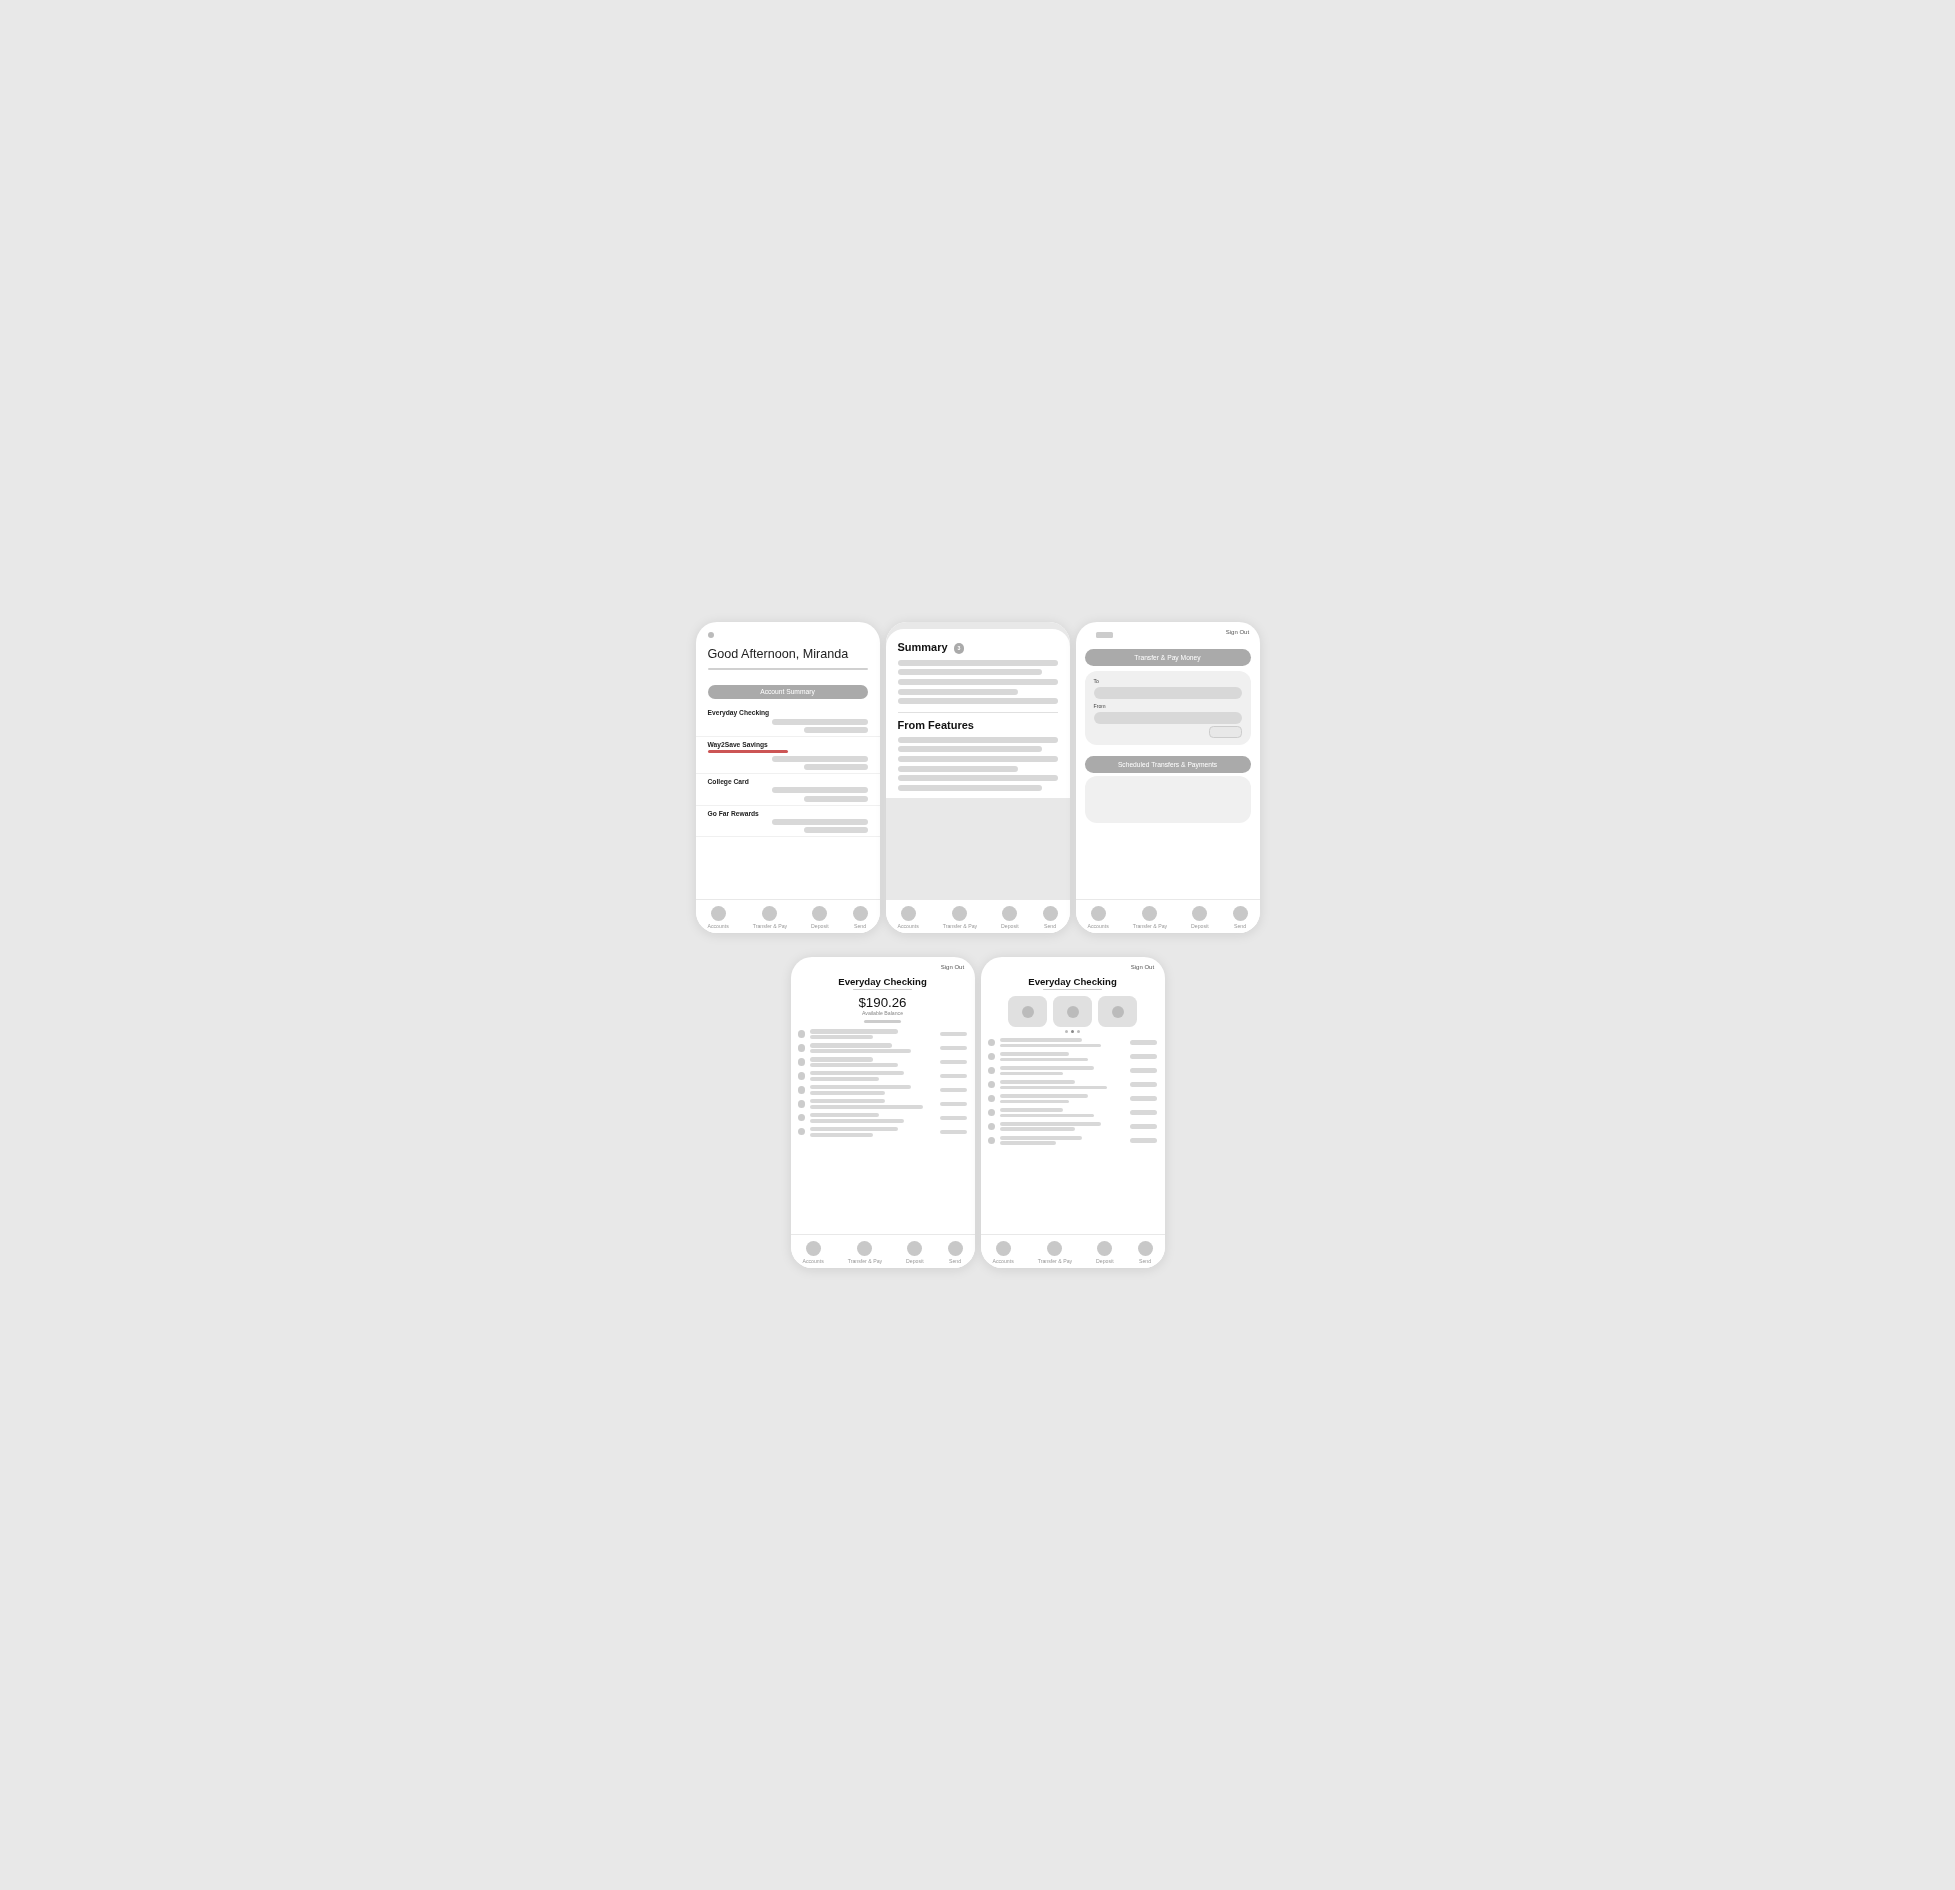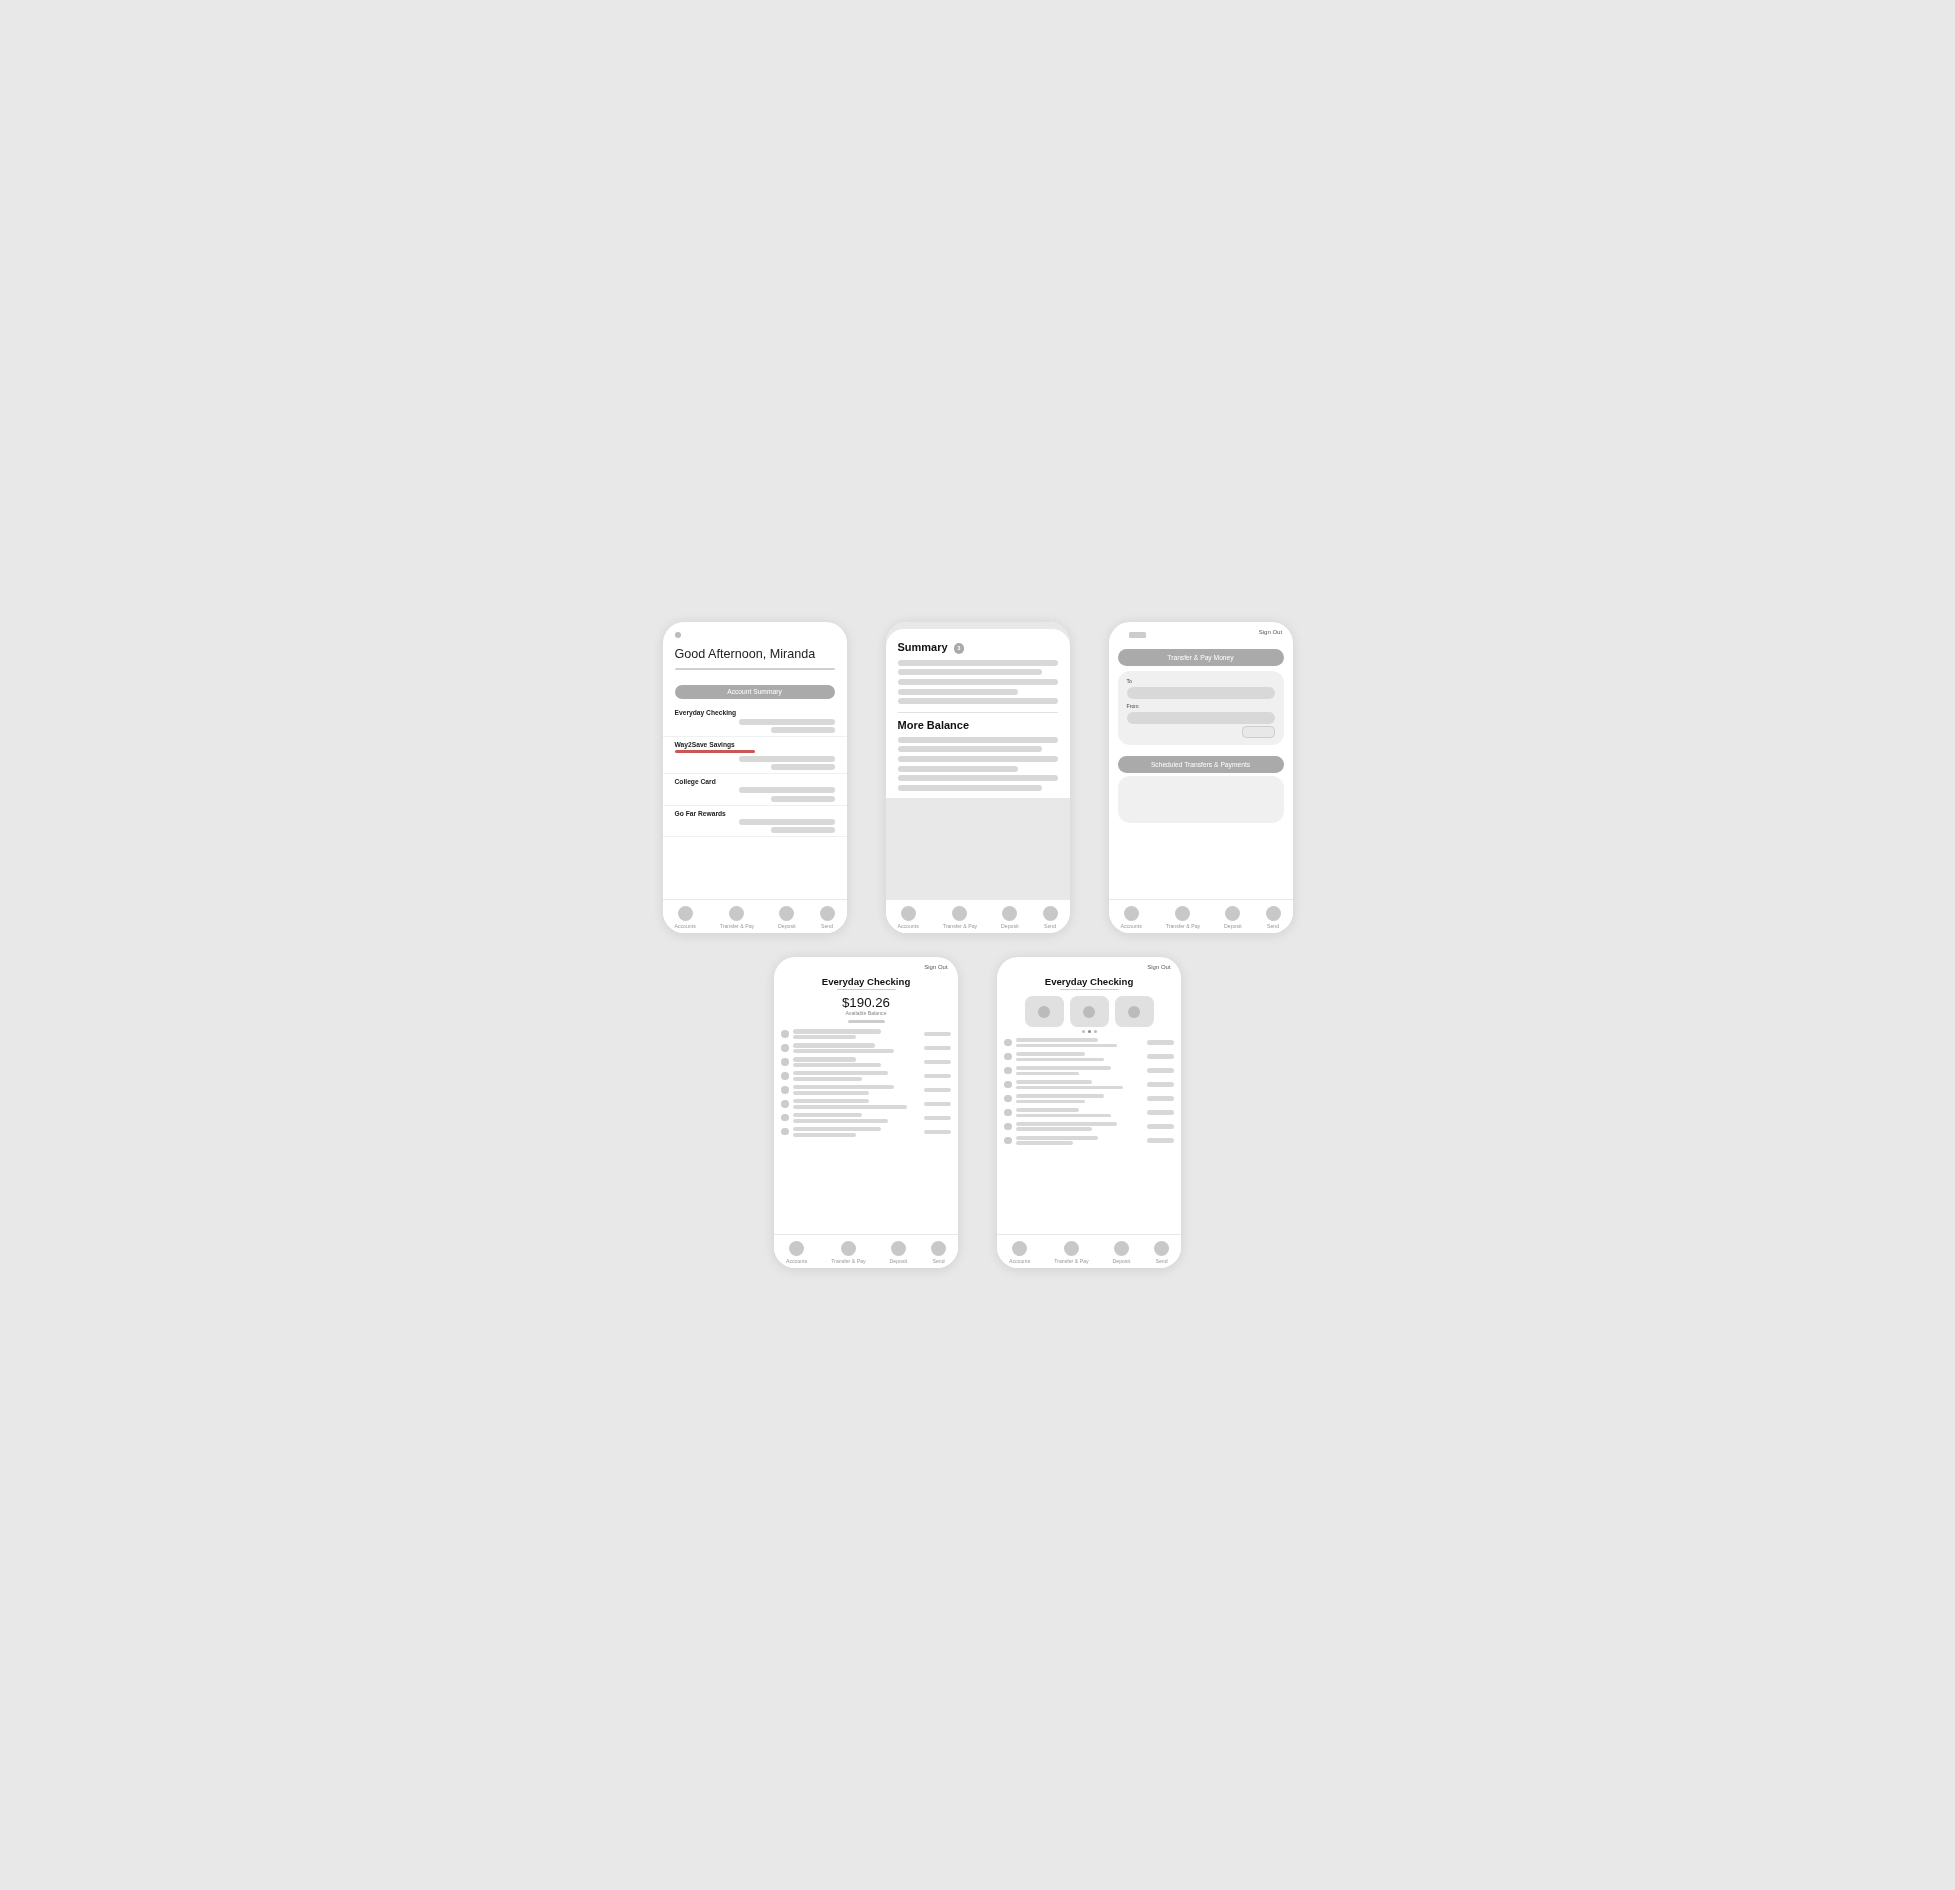--- a/index.html
+++ b/index.html
@@ -13,21 +13,21 @@
       padding: 30px;
     }
     .canvas {
       width: 815px;
       display: flex;
       flex-direction: column;
       gap: 24px;
     }
     .row {
       display: flex;
-      gap: 39px;
+      gap: 6px;
       justify-content: center;
     }
     
     .phone {
       background: #ffffff;
       border-radius: 21px;
       box-shadow: 0 1.5px 12px rgba(0,0,0,0.10);
       overflow: hidden;
       position: relative;
       display: flex;
@@ -483,21 +483,21 @@
               <span class="s2-badge">3</span>
             </div>
             <div class="s2-skel-list">
               <div class="skel skel-xl"></div>
               <div class="skel skel-lg"></div>
               <div class="skel skel-xl"></div>
               <div class="skel skel-md"></div>
               <div class="skel skel-xl"></div>
             </div>
             <div class="s2-divider"></div>
-            <div class="s2-section-title">More Balance</div>
+            <div class="s2-section-title">From Features</div>
             <div class="s2-skel-list">
               <div class="skel skel-xl"></div>
               <div class="skel skel-lg"></div>
               <div class="skel skel-xl"></div>
               <div class="skel skel-md"></div>
               <div class="skel skel-xl"></div>
               <div class="skel skel-lg"></div>
             </div>
           </div>
         </div>

